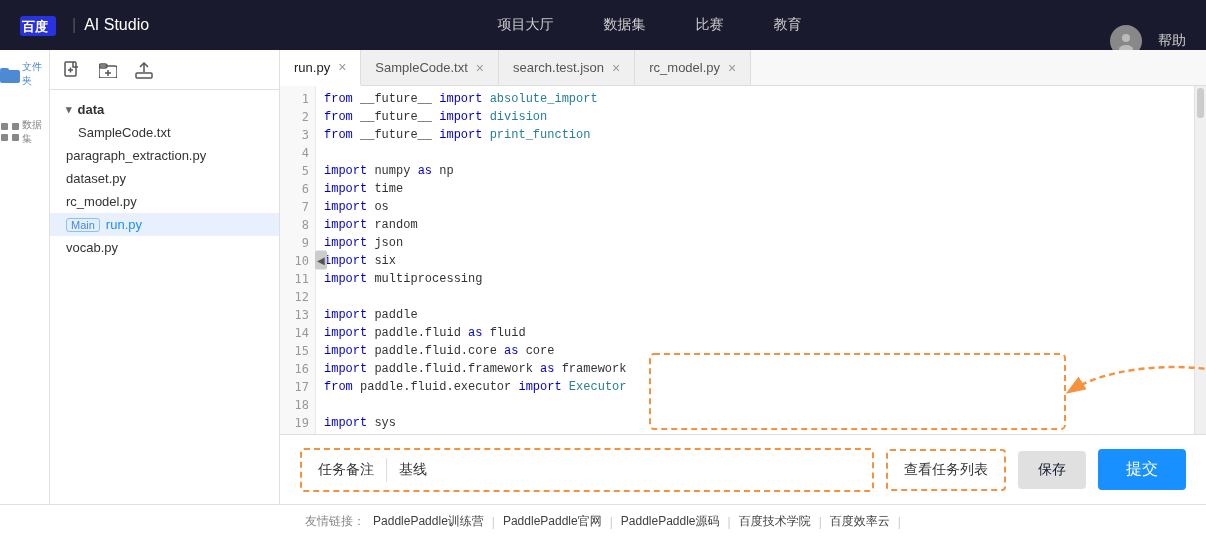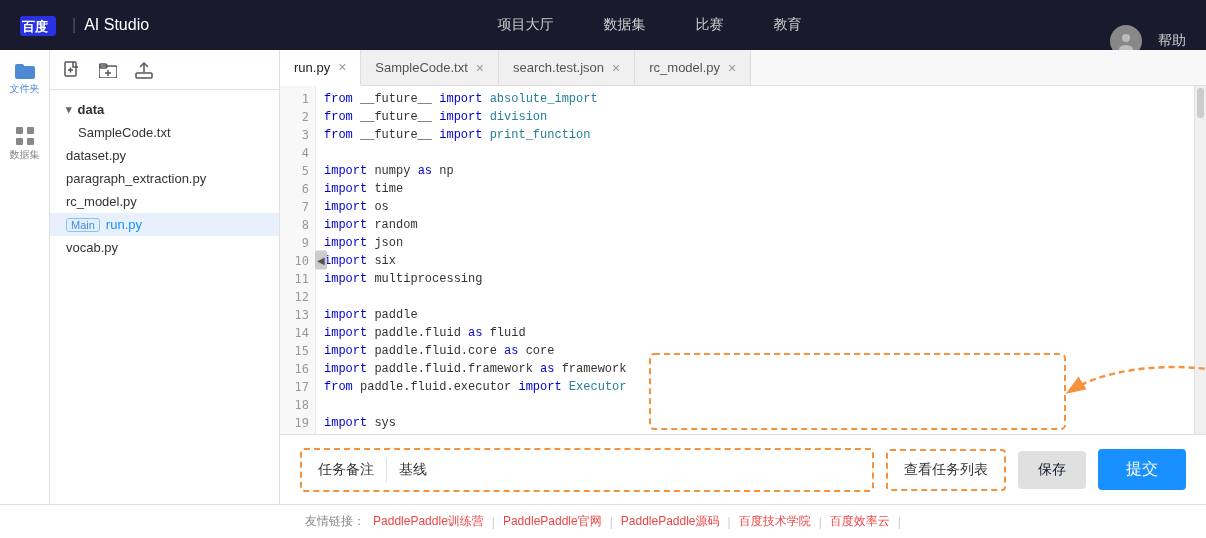--- a/index.html
+++ b/index.html
@@ -80,21 +80,21 @@
       background: #fff;
       border-right: 1px solid #e0e0e0;
       display: flex;
       flex-direction: column;
       align-items: center;
       padding-top: 10px;
       gap: 20px;
     }
     .sidebar-icon-item {
       display: flex;
-      flex-direction: column;
+      flex-direction: row;
       align-items: center;
       cursor: pointer;
       color: #555;
       font-size: 10px;
       gap: 2px;
     }
     .sidebar-icon-item .icon-shape {
       width: 20px;
       height: 20px;
       display: flex;
@@ -328,21 +328,21 @@
       background: #fff;
       border-top: 1px solid #e0e0e0;
       display: flex;
       align-items: center;
       justify-content: center;
       font-size: 12px;
       color: #888;
       gap: 8px;
     }
     .footer-link {
-      color: #ef4444;
+      color: #404040;
       cursor: pointer;
     }
     .footer-sep {
       color: #ccc;
     }
 
     
     .arrow-svg {
       position: absolute;
       pointer-events: none;
@@ -433,24 +433,24 @@
     </div>
     <div class="file-tree-content">
       <div class="file-item folder">
         <span class="folder-arrow">▾</span>
         <span>data</span>
       </div>
       <div class="file-item" style="padding-left:28px;">
         <span>SampleCode.txt</span>
       </div>
       <div class="file-item" style="padding-left:16px;">
+        <span>paragraph_extraction.py</span>
+      </div>
+      <div class="file-item" style="padding-left:16px;">
         <span>dataset.py</span>
-      </div>
-      <div class="file-item" style="padding-left:16px;">
-        <span>paragraph_extraction.py</span>
       </div>
       <div class="file-item" style="padding-left:16px;">
         <span>rc_model.py</span>
       </div>
       <div class="file-item active" style="padding-left:16px;display:flex;align-items:center;gap:6px;">
         <span class="file-badge">Main</span>
         <span style="color:#1890ff;">run.py</span>
       </div>
       <div class="file-item" style="padding-left:16px;">
         <span>vocab.py</span>

